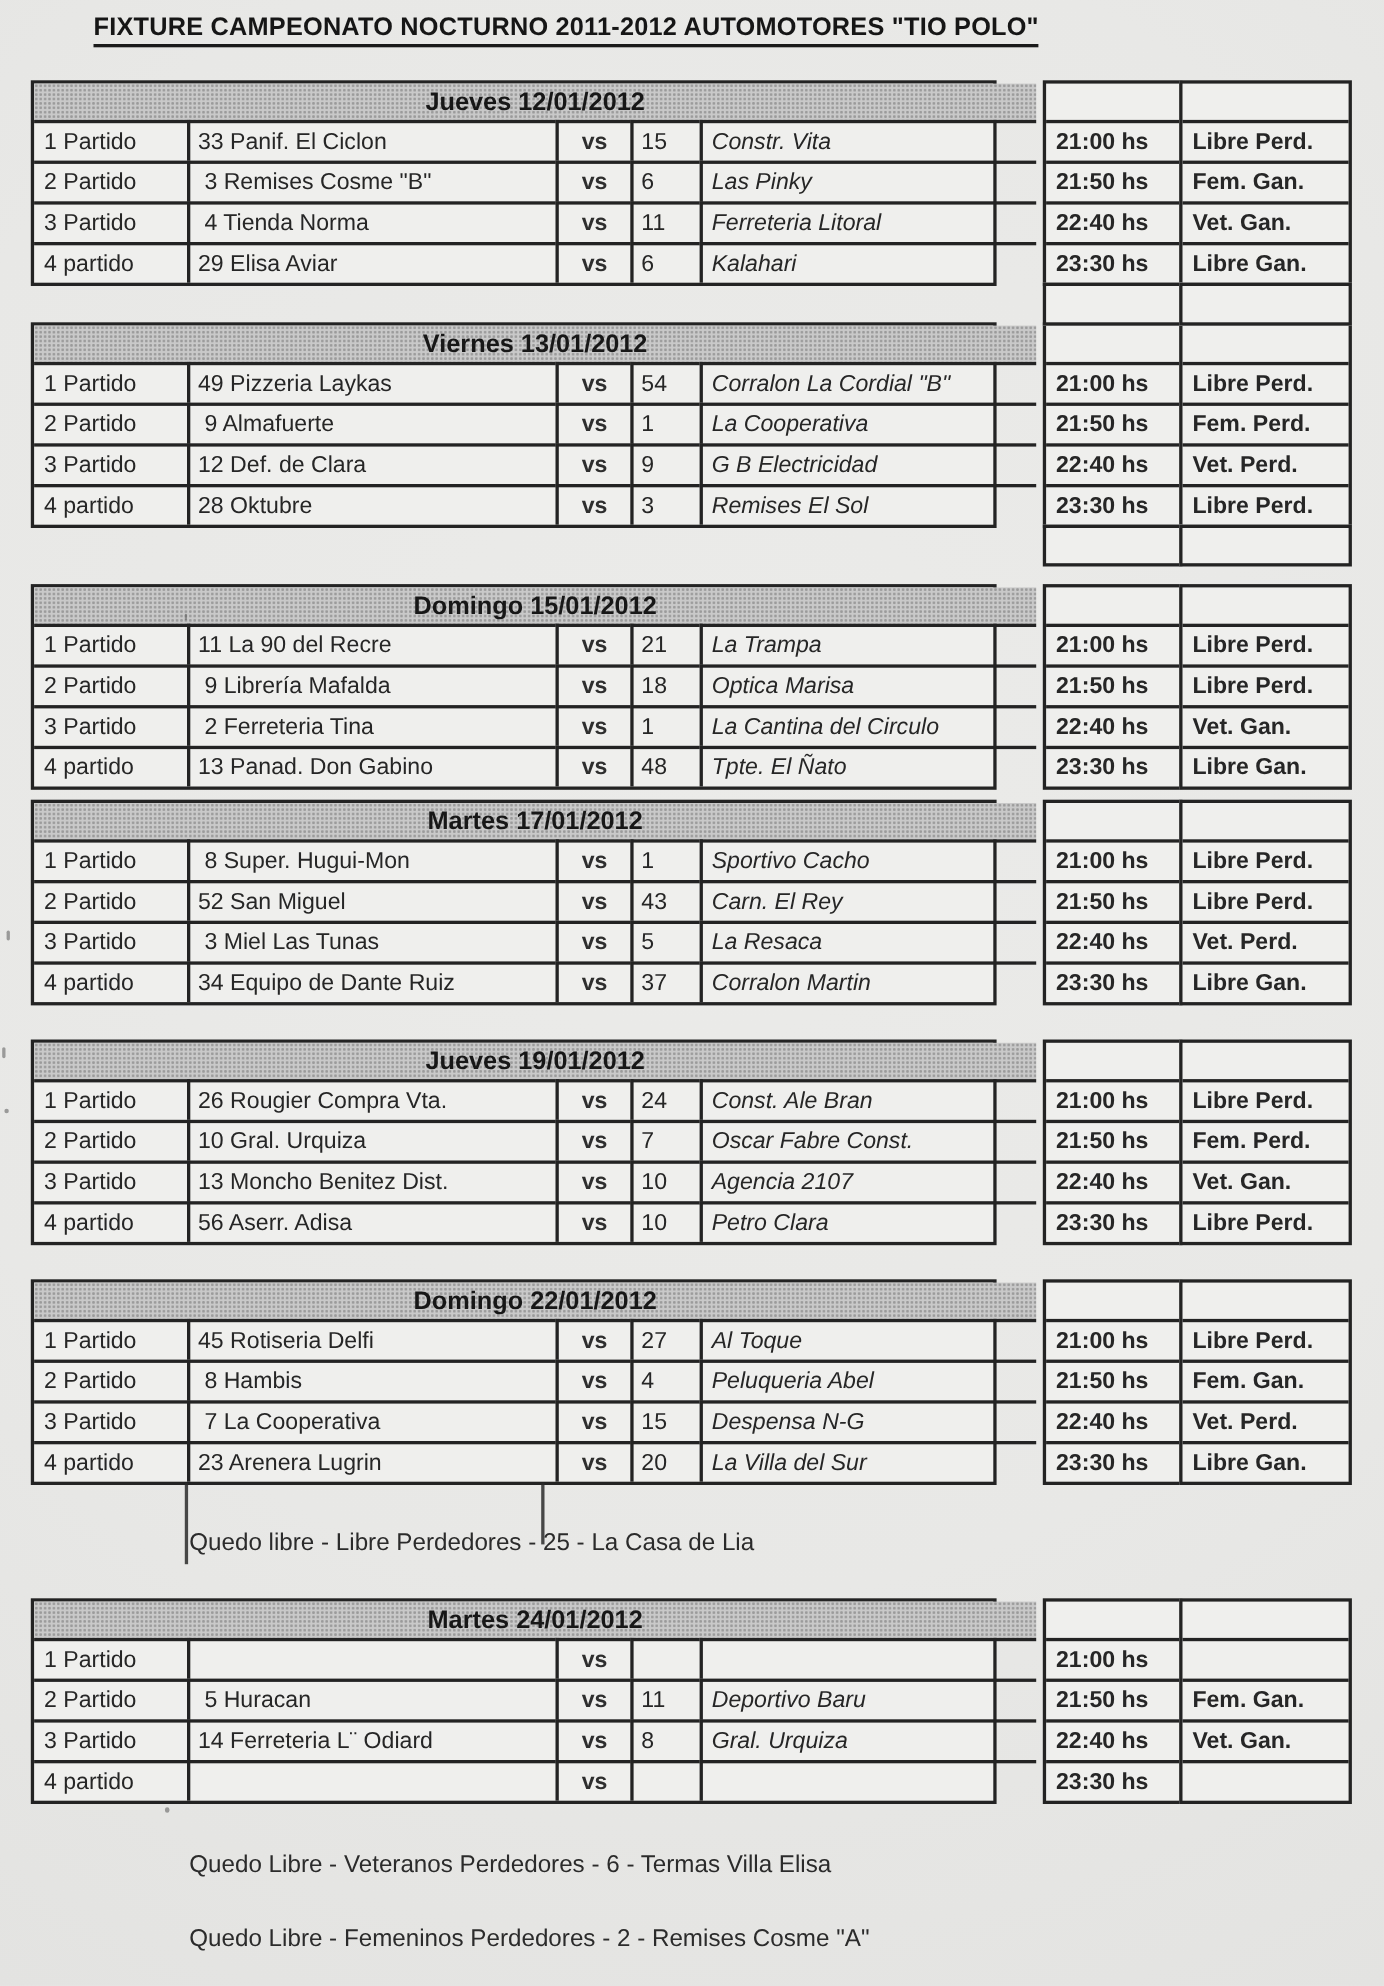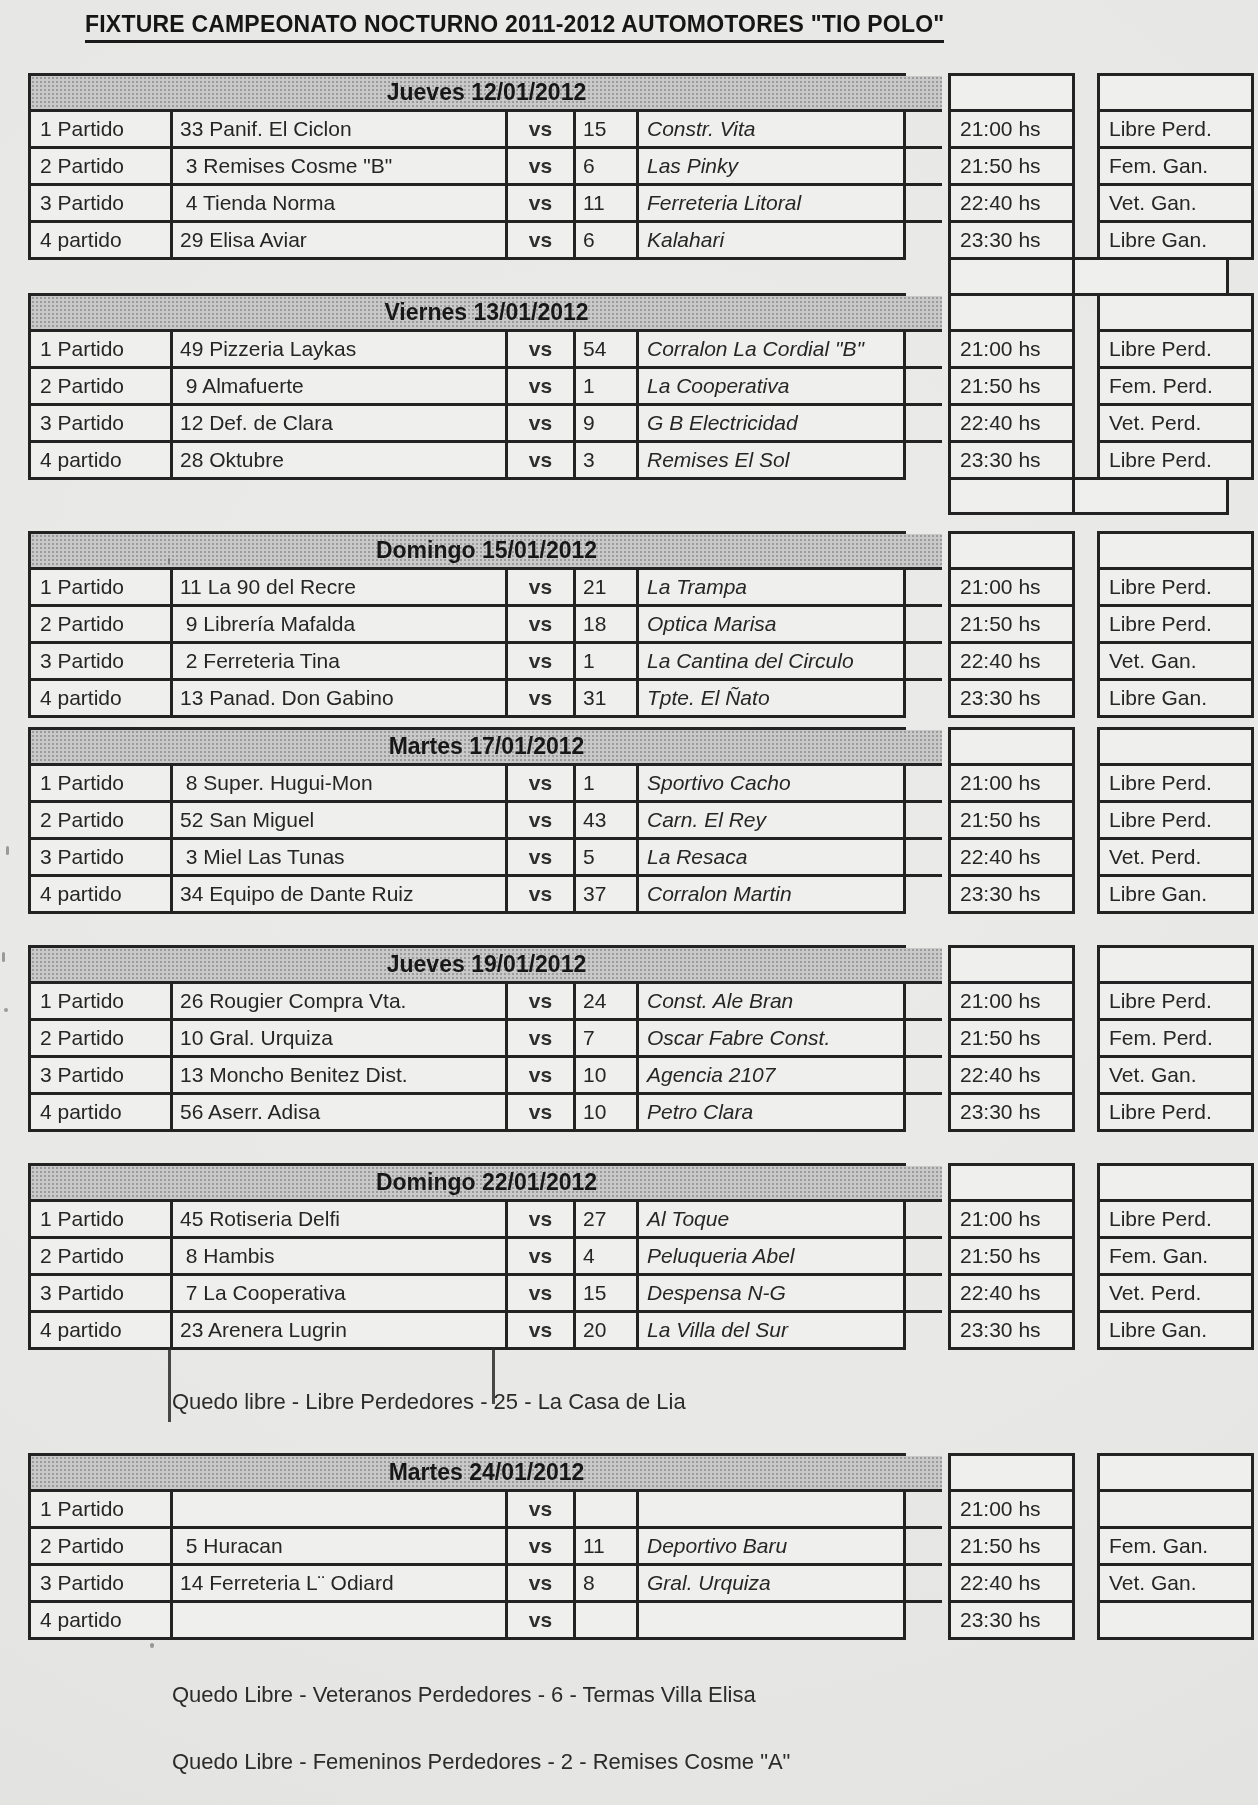--- a/index.html
+++ b/index.html
@@ -43,24 +43,24 @@
   .cell.num{ padding-left:7px; }
   .cell.away{ padding-left:8px; white-space:pre;font-style:italic; }
   .cell.date{
     grid-column:1 / -1; justify-content:center; font-weight:bold; font-size:23px; color:#171717;
     background-color:#c9c9c9;
     background-image:radial-gradient(circle,#9b9b9b 1px, rgba(0,0,0,0) 1.45px);
     background-size:4px 4px;
   }
   .railbox{
     position:absolute; top:0; height:187px; border:3px solid var(--bd); background:var(--cellbg);
-    display:grid; grid-template-rows:33px 37px 37px 37px 37px;
+    display:grid; grid-template-rows:33px 37px 37px 37px 37px;font-weight:bold;
   }
   .timebox{ left:920px; width:127px; }
-  .resbox{ left:1044px; width:157px;margin-left:25px; }
+  .resbox{ left:1044px; width:157px; }
   .rcell{ display:flex; align-items:center; font-size:21px; padding-left:9px; white-space:pre; overflow:hidden; }
   .rcell.r{ border-top:3px solid var(--bd); }
   .gapcell{ position:absolute; border:3px solid var(--bd); background:var(--cellbg); }
   .gapcell.tg{ left:948px; width:127px; }
   .gapcell.rg{ left:1072px; width:157px; }
   
   .note{ position:absolute; left:172px; font-size:22px; color:#2b2b2b; white-space:nowrap; }
   #note-libre{ top:1389px; }
   #note-veteranos{ top:1682px; }
   #note-femeninos{ top:1749px; }
@@ -168,21 +168,21 @@
           <div class="cell num r bl">18</div>
           <div class="cell away r bl">Optica Marisa</div>
           <div class="cell lab r">3 Partido</div>
           <div class="cell home r"> 2 Ferreteria Tina</div>
           <div class="cell vs r bl">vs</div>
           <div class="cell num r bl">1</div>
           <div class="cell away r bl">La Cantina del Circulo</div>
           <div class="cell lab r">4 partido</div>
           <div class="cell home r">13 Panad. Don Gabino</div>
           <div class="cell vs r bl">vs</div>
-          <div class="cell num r bl">31</div>
+          <div class="cell num r bl">48</div>
           <div class="cell away r bl">Tpte. El Ñato</div>
         </div>
         <div class="railbox timebox">
           <div class="rcell hd"></div>
           <div class="rcell r">21:00 hs</div>
           <div class="rcell r">21:50 hs</div>
           <div class="rcell r">22:40 hs</div>
           <div class="rcell r">23:30 hs</div>
         </div>
         <div class="railbox resbox">

